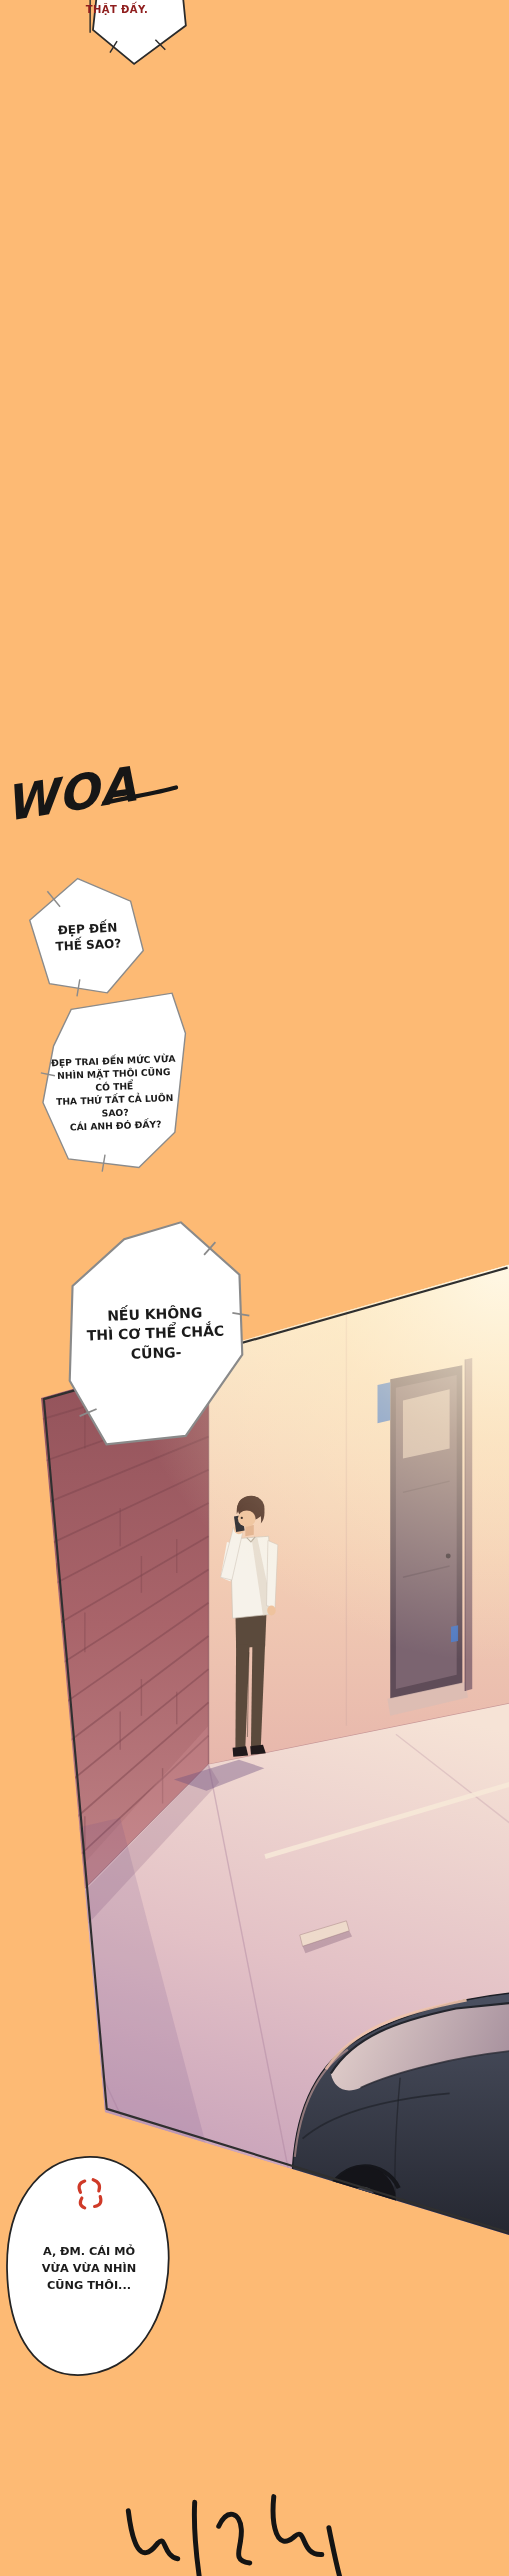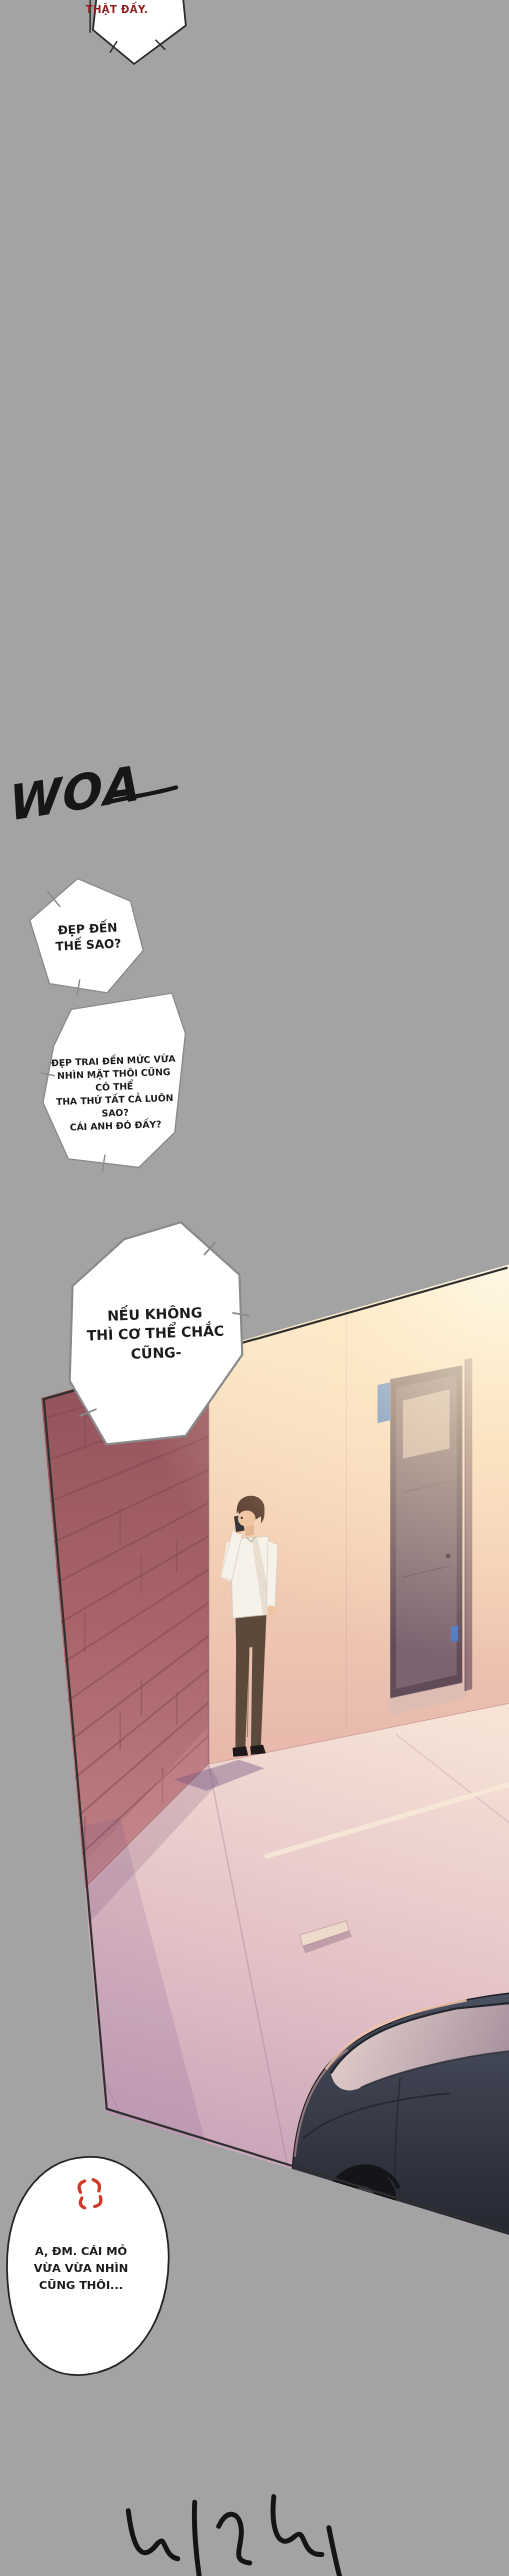--- a/index.html
+++ b/index.html
@@ -1,19 +1,19 @@
 <!DOCTYPE html>
 <html style="font-size:11.3px"><head>
 <meta charset="utf-8">
 <style>
   * { box-sizing: border-box; }
   html, body { margin:0; padding:0; background:#ffffff; }
   #page {
     position:relative; width:509px; height:2576px; overflow:hidden;
-    background:#a3a3a3; font-family:"DejaVu Sans", sans-serif;
+    background:#fdba74; font-family:"DejaVu Sans", sans-serif;
   }
   .abs { position:absolute; }
   .btxt {
     position:absolute; text-align:center; font-weight:700; color:#1b1b1b;
     font-family:"DejaVu Sans", sans-serif; z-index:3;
   }
   .btxt span { display:block; } .z2 { z-index:2; } .z3 { z-index:3; }
   #woa {
     position:absolute; left:8.5px; top:775px; width:141px; z-index:2;
     font-size:48px; font-weight:700; font-style:italic; color:#161616;
@@ -245,21 +245,21 @@
 
   <svg class="abs z3" style="left:0; top:2150px; width:180px; height:240px;" viewBox="0 0 255 340">
     <path d="M120,10 C178,6 230,52 238,132 C246,216 206,308 124,318 C50,327 12,262 10,170 C8,78 54,14 120,10 Z" fill="#ffffff" stroke="#242424" stroke-width="2.5"></path>
     <g transform="translate(116,46)" stroke-width="4.5" fill="none" stroke-linecap="round" style="stroke: rgb(207, 58, 40);">
       <path d="M-2,14 Q-8,2 4,-2"></path>
       <path d="M16,-4 Q28,0 24,12"></path>
       <path d="M26,20 Q30,32 18,34"></path>
       <path d="M4,36 Q-6,32 0,22"></path>
     </g>
   </svg>
-  <div class="btxt" style="left:12px; top:2243px; width:138px; font-size:11.3px; line-height:17px;">
+  <div class="btxt" style="left:20px; top:2243px; width:138px; font-size:11.3px; line-height:17px;">
     <span>A, ĐM. CÁI MỎ</span>
     <span>VỪA VỪA NHÌN</span>
     <span>CŨNG THÔI...</span>
   </div>
 
   <svg class="abs z2" style="left:117px; top:2485px; width:226px; height:91px;" viewBox="0 0 320 128">
     <g fill="none" stroke="#141414" stroke-width="7" stroke-linecap="round">
       <path d="M16,36 C22,86 34,112 56,84 C70,66 64,100 86,104"></path>
       <path d="M110,24 C108,64 112,100 118,140"></path>
       <path d="M144,58 C156,32 174,38 176,62 C178,88 160,106 188,110"></path>

